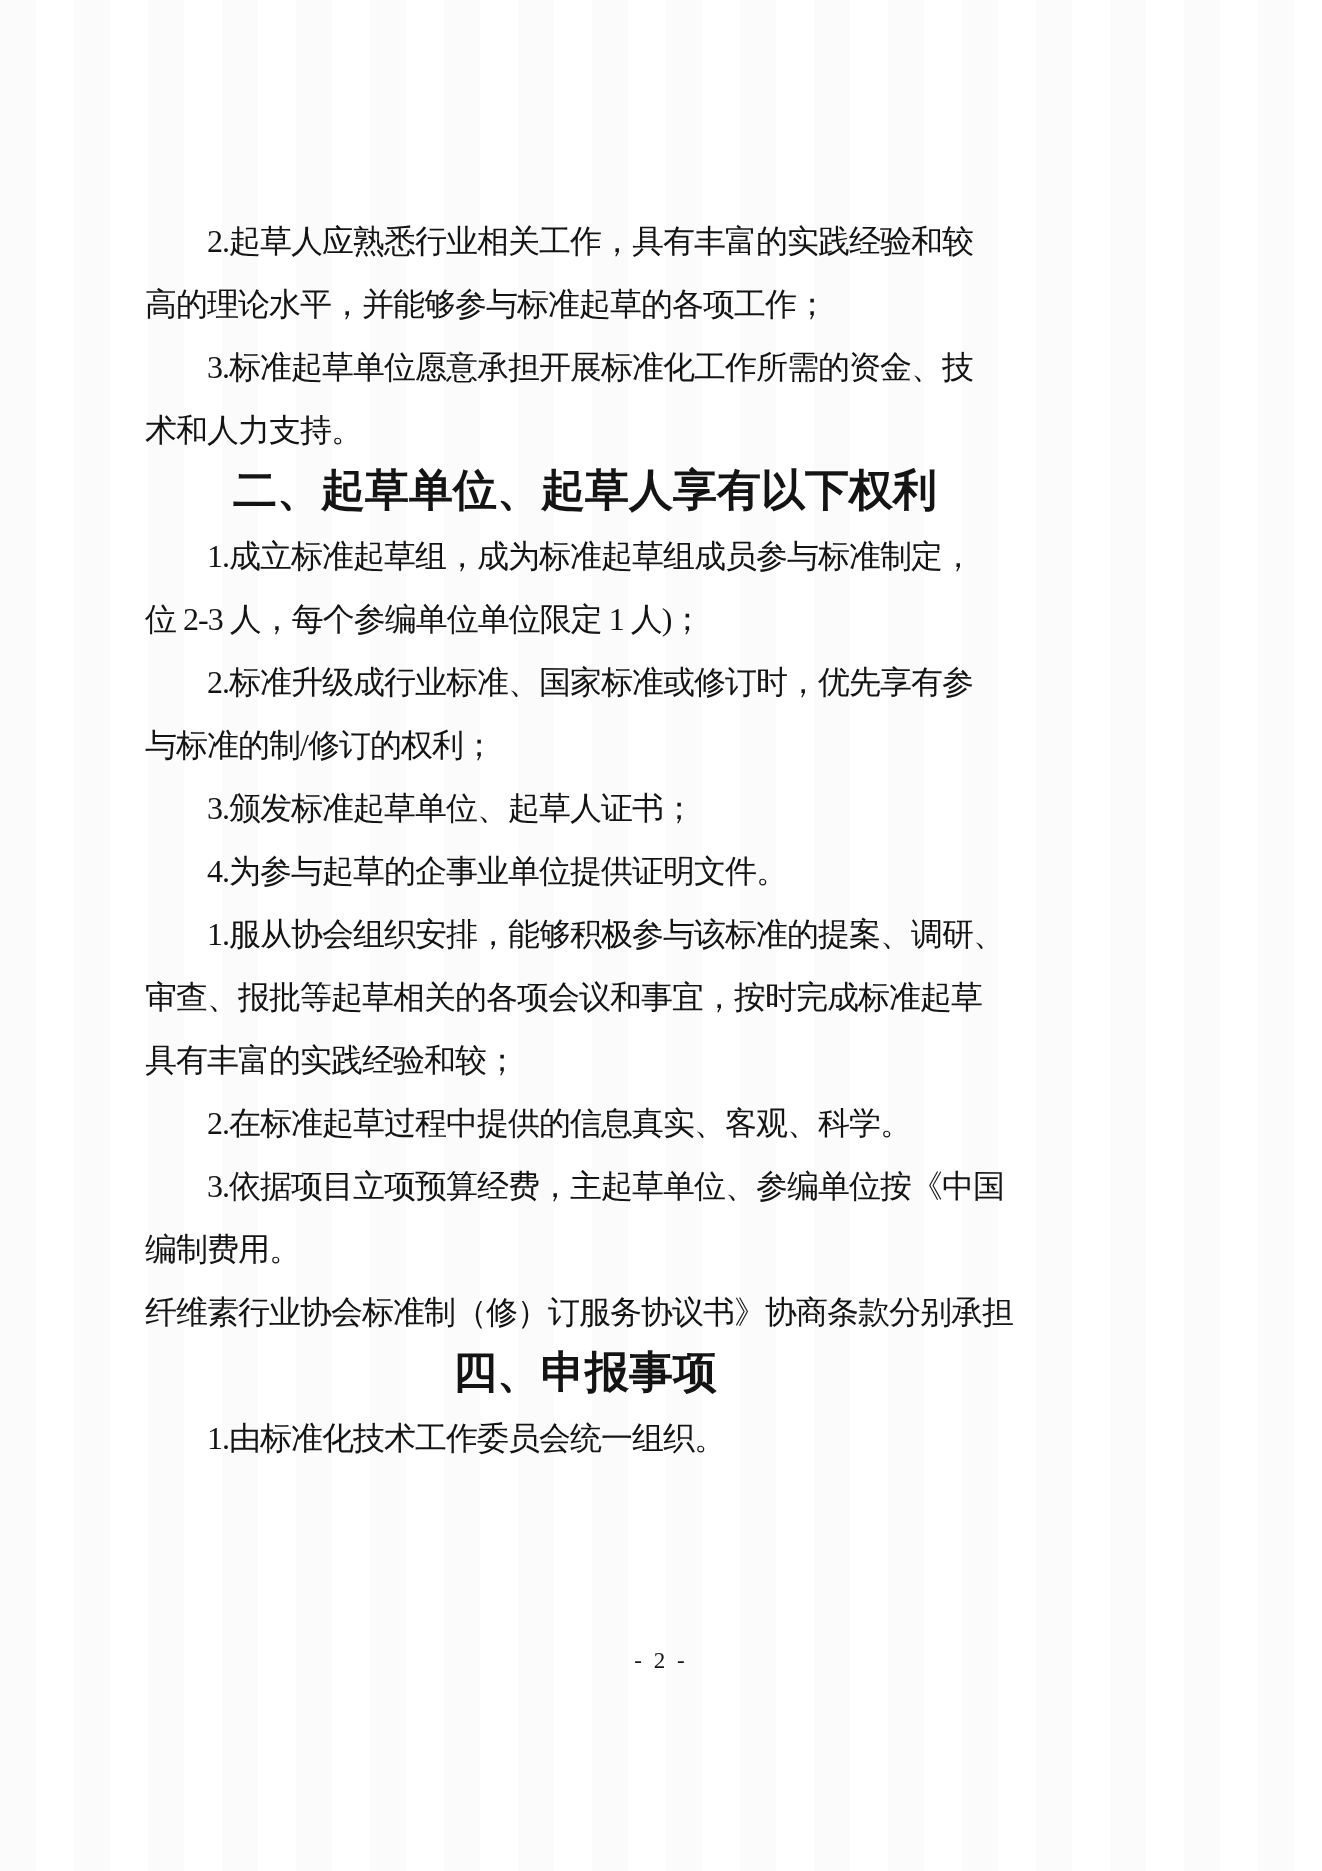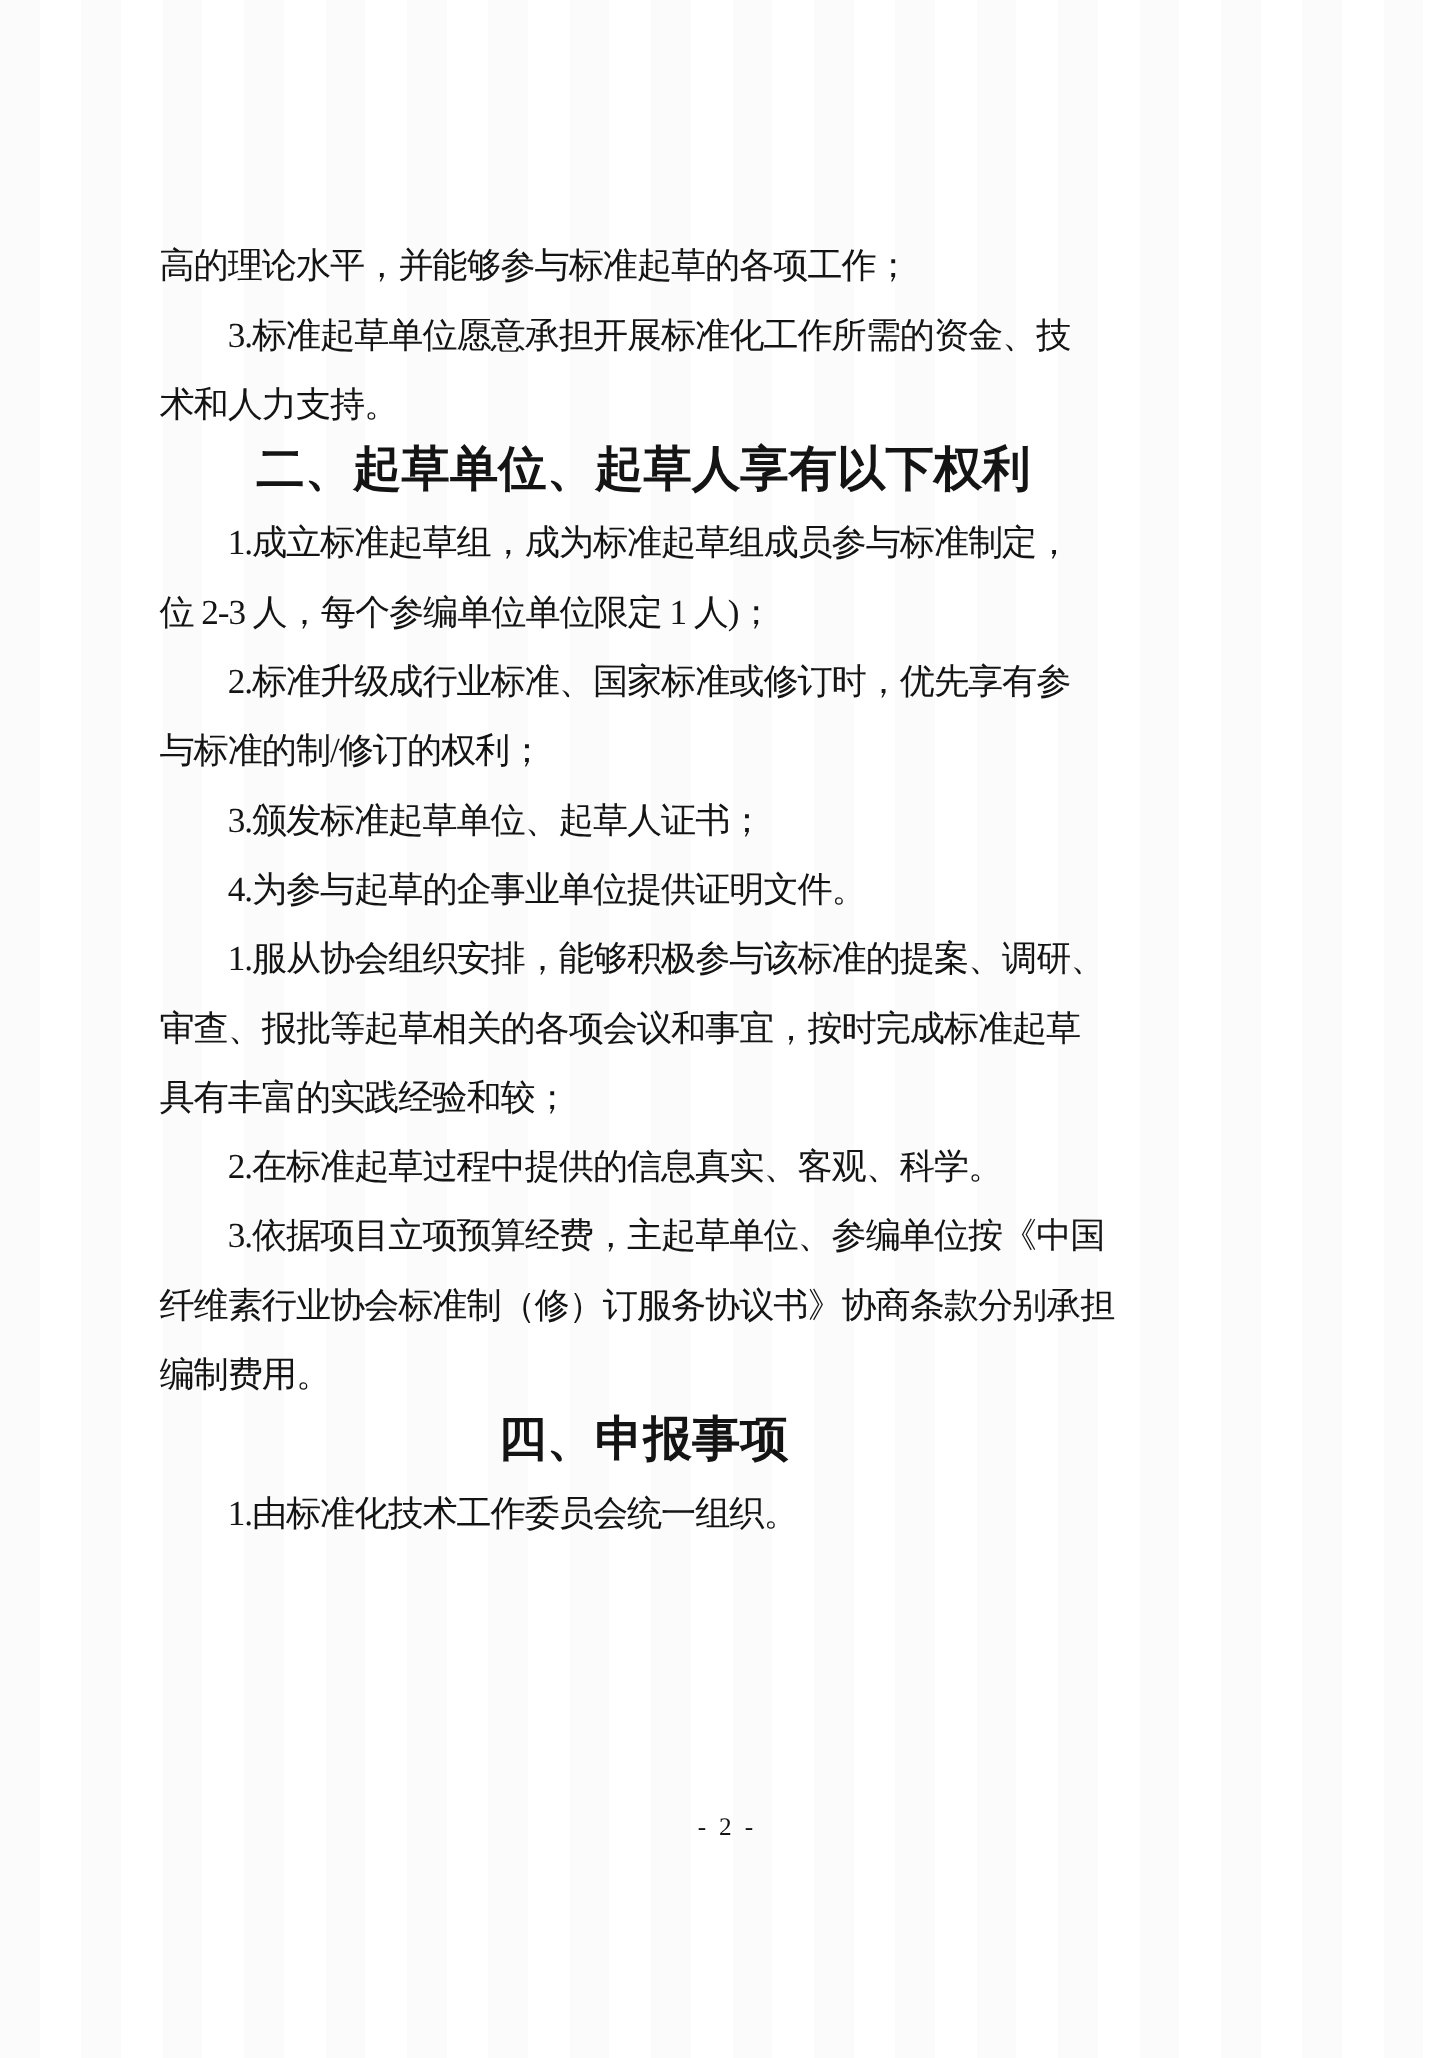--- a/index.html
+++ b/index.html
@@ -55,34 +55,35 @@
     letter-spacing: 3px;
     font-family: "Liberation Serif", "DejaVu Serif", serif;
     color: #141414;
   }
 </style>
 </head>
 <body>
 
 <div class="page">
   <div class="content">
+    <div class="line indent">2.起草人应熟悉行业相关工作，具有丰富的实践经验和较</div>
     <div class="line">高的理论水平，并能够参与标准起草的各项工作；</div>
     <div class="line indent">3.标准起草单位愿意承担开展标准化工作所需的资金、技</div>
     <div class="line">术和人力支持。</div>
     <div class="line heading">二、起草单位、起草人享有以下权利</div>
     <div class="line indent">1.成立标准起草组，成为标准起草组成员参与标准制定，</div>
     <div class="line">位 2-3 人，每个参编单位单位限定 1 人)；</div>
     <div class="line indent">2.标准升级成行业标准、国家标准或修订时，优先享有参</div>
     <div class="line">与标准的制/修订的权利；</div>
     <div class="line indent">3.颁发标准起草单位、起草人证书；</div>
     <div class="line indent">4.为参与起草的企事业单位提供证明文件。</div>
     <div class="line indent">1.服从协会组织安排，能够积极参与该标准的提案、调研、</div>
     <div class="line">审查、报批等起草相关的各项会议和事宜，按时完成标准起草</div>
     <div class="line">具有丰富的实践经验和较；</div>
     <div class="line indent">2.在标准起草过程中提供的信息真实、客观、科学。</div>
     <div class="line indent">3.依据项目立项预算经费，主起草单位、参编单位按《中国</div>
+    <div class="line">编制费用。</div>
     <div class="line">纤维素行业协会标准制（修）订服务协议书》协商条款分别承担</div>
-    <div class="line">编制费用。</div>
     <div class="line heading">四、申报事项</div>
     <div class="line indent">1.由标准化技术工作委员会统一组织。</div>
   </div>
   <div class="footer">- 2 -</div>
 </div>
 
 </body></html>

